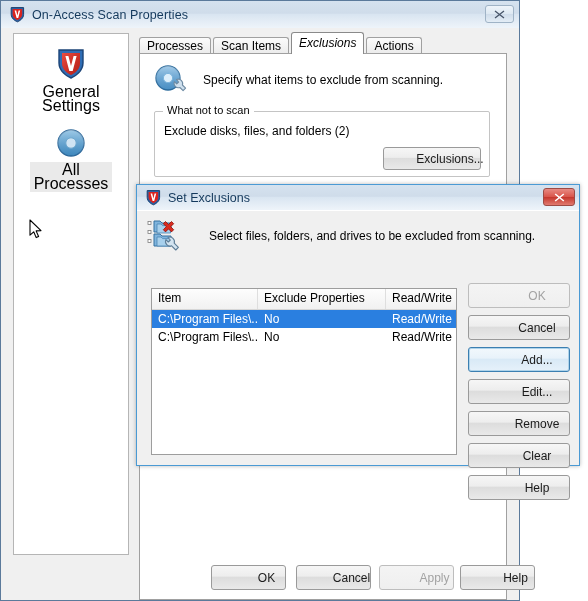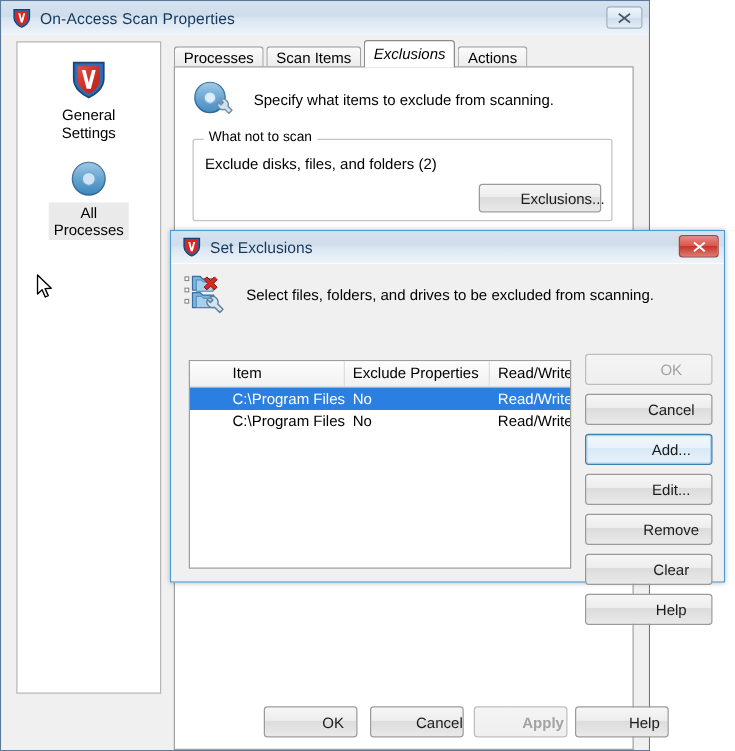--- a/index.html
+++ b/index.html
@@ -81,21 +81,21 @@
   }
   .side-item {
     width: 100%;
     display: flex;
     flex-direction: column;
     align-items: center;
     margin-top: 14px;
   }
   .side-label {
     text-align: center;
-    font-size: 12px;
+    font-size: 16px;
     line-height: 14px;
     margin-top: 4px;
     padding: 1px 4px;
   }
   .side-label.selected {
     background: #eaeaea;
   }
   .shield-icon { width: 30px; height: 32px; }
   .circle-icon { width: 30px; height: 30px; }
 
@@ -217,21 +217,21 @@
     left: 0; right: 0; bottom: 10px;
     height: 25px;
   }
   .bottombar .btn {
     position: absolute;
     width: 75px; height: 25px;
     top: 0;
   }
   .b-ok     { left: 210px; }
   .b-cancel { left: 295px; }
-  .b-apply  { left: 378px; font-weight: bold; }
+  .b-apply  { left: 378px; }
   .b-help   { left: 459px; }
 
   
   .dialog {
     position: absolute;
     left: 136px; top: 184px;
     width: 444px; height: 282px;
     box-sizing: border-box;
     background: #f0f0f0;
     border: 1px solid #4a9ad4;
@@ -271,21 +271,21 @@
     background: #f0f0f0;
     border-top: 1px solid #ffffff;
   }
   .dlg-head {
     display: flex;
     align-items: center;
     padding: 8px 0 0 10px;
   }
   .folder-wrench-icon { width: 36px; height: 34px; flex: none; }
   .dlg-head-text {
-    margin-left: 14px;
+    margin-left: 26px;
     font-size: 12px;
   }
 
   
   .listview {
     position: absolute;
     left: 14px; top: 77px;
     width: 306px; height: 167px;
     box-sizing: border-box;
     background: #ffffff;
@@ -299,21 +299,21 @@
   }
   .lv-th {
     box-sizing: border-box;
     font-size: 12px;
     line-height: 19px;
     padding-left: 6px;
     border-right: 1px solid #dedede;
     overflow: hidden;
     white-space: nowrap;
   }
-  .col-item { width: 106px; margin-left: 28px; }
+  .col-item { width: 106px; }
   .col-sub  { width: 128px; }
   .col-rw   { width: 70px; border-right: none; }
   .lv-row {
     display: flex;
     height: 18px;
   }
   .lv-row.selected {
     background: #2a7fe0;
     color: #ffffff;
   }

